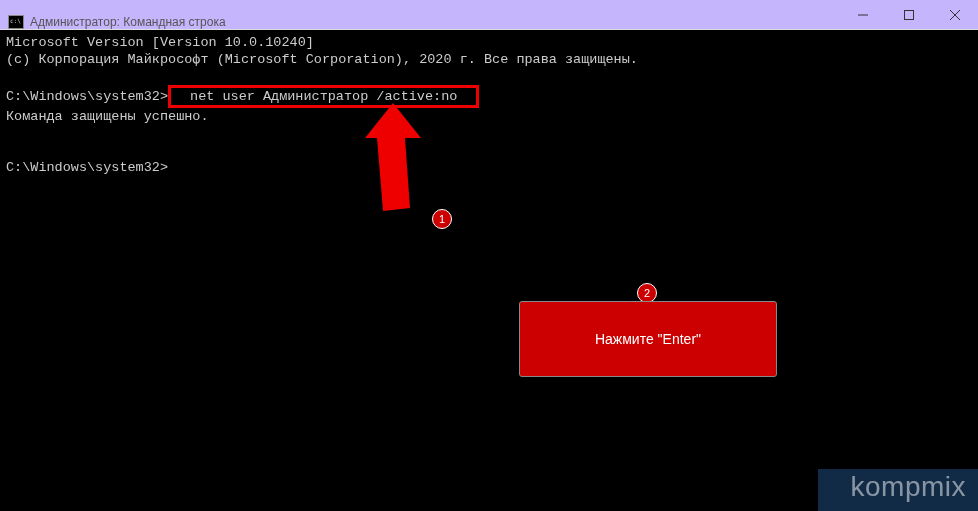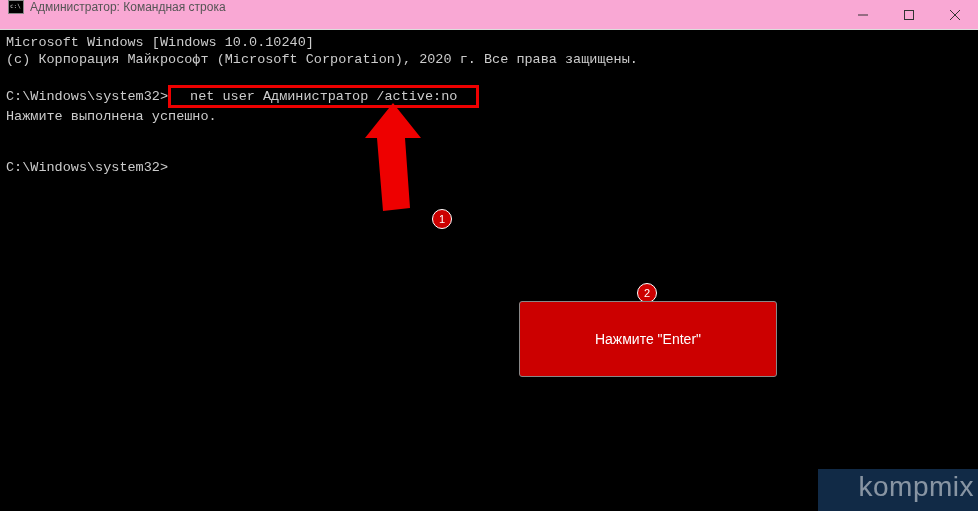--- a/index.html
+++ b/index.html
@@ -10,23 +10,23 @@
     body {
       width: 978px;
       height: 511px;
       background: #000;
       font-family: Consolas, monospace;
       position: relative;
       overflow: hidden;
     }
     .titlebar {
       height: 30px;
-      background: #f9a8d4;
+      background: #c4b5fd;
       display: flex;
-      align-items: flex-start;
+      align-items: flex-end;
       border-bottom: 1px solid #ddd;
     }
     .titlebar-icon {
       width: 16px;
       height: 14px;
       margin-left: 8px;
       margin-right: 6px;
       background: #000;
       border: 1px solid #888;
       position: relative;
@@ -114,21 +114,21 @@
       border-radius: 3px;
       display: flex;
       align-items: center;
       justify-content: center;
       color: #fff;
       font-family: "Segoe UI", sans-serif;
       font-size: 14px;
     }
     .watermark {
       position: absolute;
-      right: 4px;
+      right: 12px;
       bottom: 8px;
       font-family: "Segoe UI", Arial, sans-serif;
       font-size: 28px;
       font-weight: 400;
       color: rgba(255,255,255,0.5);
       letter-spacing: 0.5px;
     }
     .watermark-bg {
       position: absolute;
       right: 0;
@@ -157,25 +157,25 @@
     </div>
     <div class="window-control">
       <svg viewBox="0 0 10 10">
           <line x1="0" y1="0" x2="10" y2="10" stroke="#333" stroke-width="1"></line>
           <line x1="10" y1="0" x2="0" y2="10" stroke="#333" stroke-width="1"></line>
         </svg>
     </div>
   </div>
 </div>
 
-<div class="terminal"><span>Microsoft Windows [Windows 10.0.10240]</span>
+<div class="terminal"><span>Microsoft Version [Version 10.0.10240]</span>
 <span>(c) Корпорация Майкрософт (Microsoft Corporation), 2020 г. Все права защищены.</span>
 
 <span>C:\Windows\system32&gt;</span><span class="highlight-box">net user Администратор /active:no</span>
-<span>Нажмите выполнена успешно.</span>
+<span>Команда защищены успешно.</span>
 
 
 <span>C:\Windows\system32&gt;</span>
 </div>
 
 <svg class="arrow-annotation" width="100" height="120">
   <polygon points="28,0 56,35 40,35 45,105 18,108 12,35 0,35" fill="#e00"></polygon>
 </svg>
 
 <div class="badge badge1">1</div>

